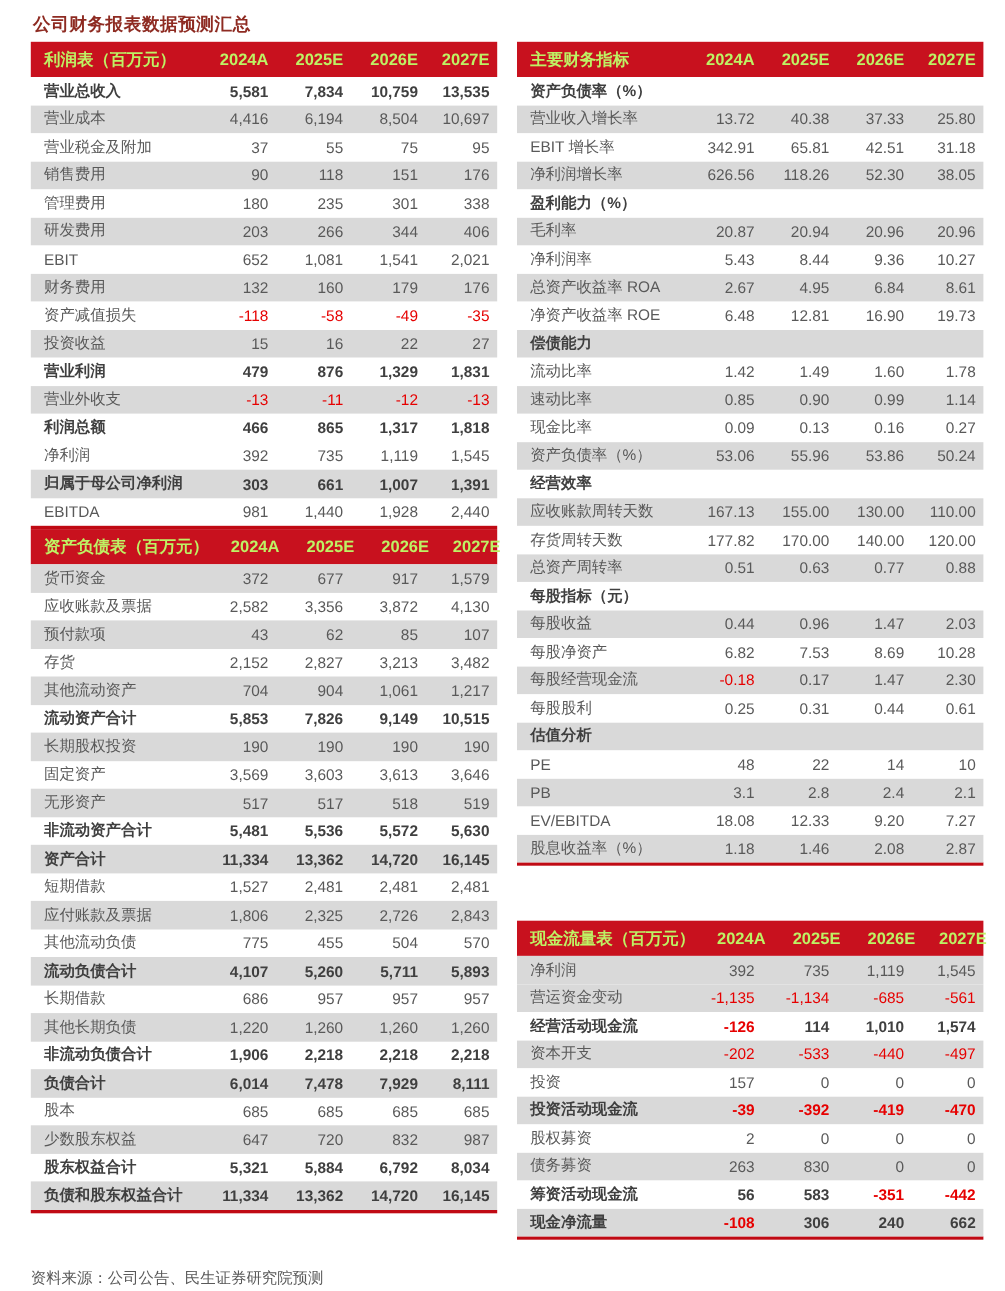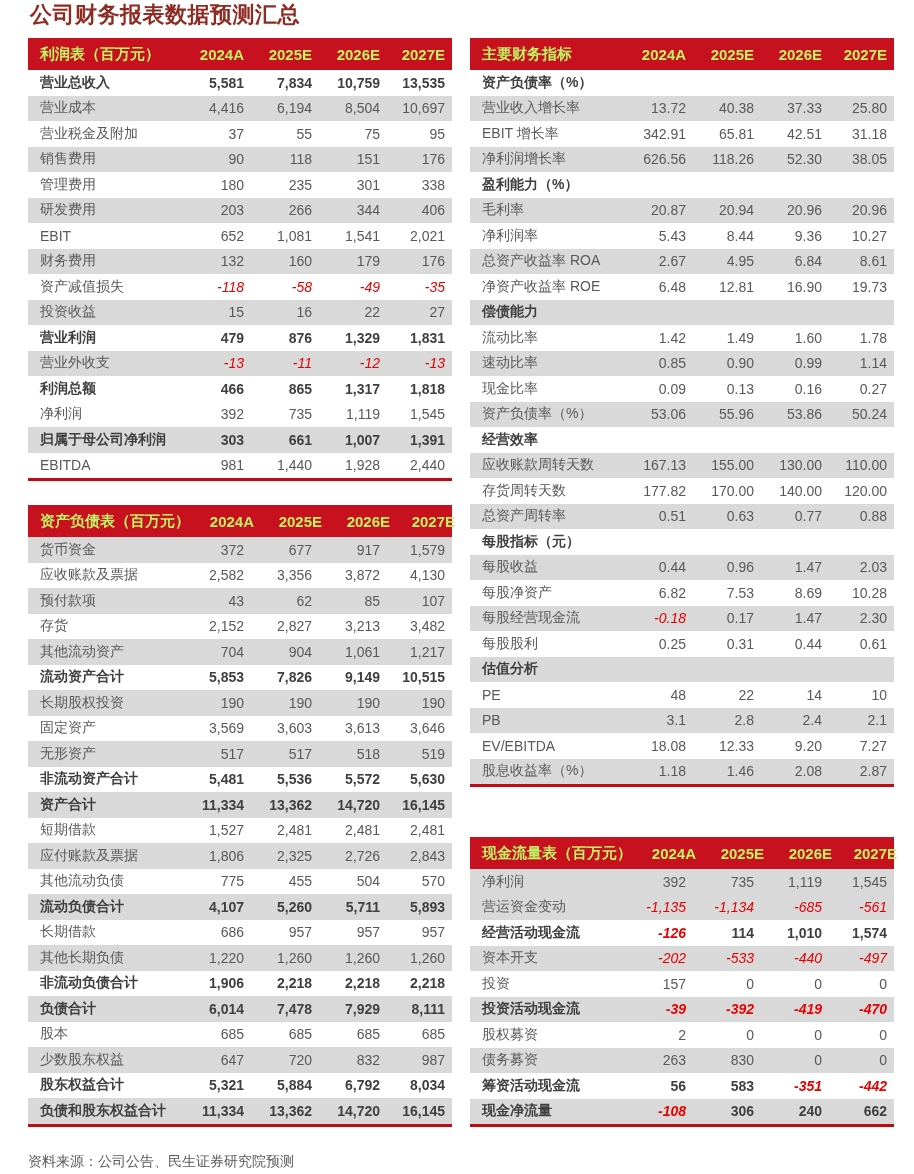--- a/index.html
+++ b/index.html
@@ -2,29 +2,29 @@
 <html style="--header-bg: #C8111E; --shaded: #D9D9D9; --negative: #E60000; --body-text: #595959; --bold-text: #3F3F3F; --title-text: #8E2B22; --line: #C00A14;"><head>
 <meta charset="utf-8">
 <style>
   * { margin:0; padding:0; box-sizing:border-box; }
   html,body { background:#ffffff; }
   body {
     width:914px; height:1174px; position:relative; overflow:hidden;
     font-family:"Liberation Sans","DejaVu Sans",sans-serif;
   }
   .page-title {
-    position:absolute; left:30px; top:0;
-    font-size:22px; font-weight:bold; color:var(--title-text,#8E2B22);
+    position:absolute; left:30px; top:12px;
+    font-size:16px; font-weight:bold; color:var(--title-text,#8E2B22);
     letter-spacing:0.5px;
   }
   .col { position:absolute; top:38px; width:424px; }
   .col.left  { left:28px; }
   .col.right { left:470px; }
   .fin-table { width:424px; border-bottom:3px solid var(--line,#C00A14); }
-  .col.left  .fin-table + .fin-table { margin-top:24px; }
+  .col.left  .fin-table + .fin-table { }
   .col.right .fin-table + .fin-table { margin-top:50px; }
   .thead {
     display:flex; align-items:center; height:32px;
     background:var(--header-bg,#C8111E); color:#bef264;
     font-weight:bold; font-size:15px;
   }
   .row {
     display:flex; align-items:center; height:25.5px;
     font-size:14px; color:var(--body-text,#595959);
   }
@@ -33,21 +33,21 @@
   .cell.label {
     flex:0 0 152px; padding-left:12px; white-space:nowrap; overflow:visible;
     text-align:left;
   }
   .row.indent .cell.label { }
   .cell.val {
     flex:0 0 68px; text-align:right; padding-right:4px; white-space:nowrap;
     font-variant-numeric:tabular-nums;
   }
   .cell.val:last-child { padding-right:7px; }
-  .cell.val.neg { color:var(--negative,#E60000);font-style:italic; }
+  .cell.val.neg { color:var(--negative,#E60000); }
   .source-note {
     position:absolute; left:28px; top:1153px;
     font-size:14px; color:var(--body-text,#595959);
   }
 </style>
 </head>
 <body>
 
 <div class="page">
   <div class="page-title">公司财务报表数据预测汇总</div>

